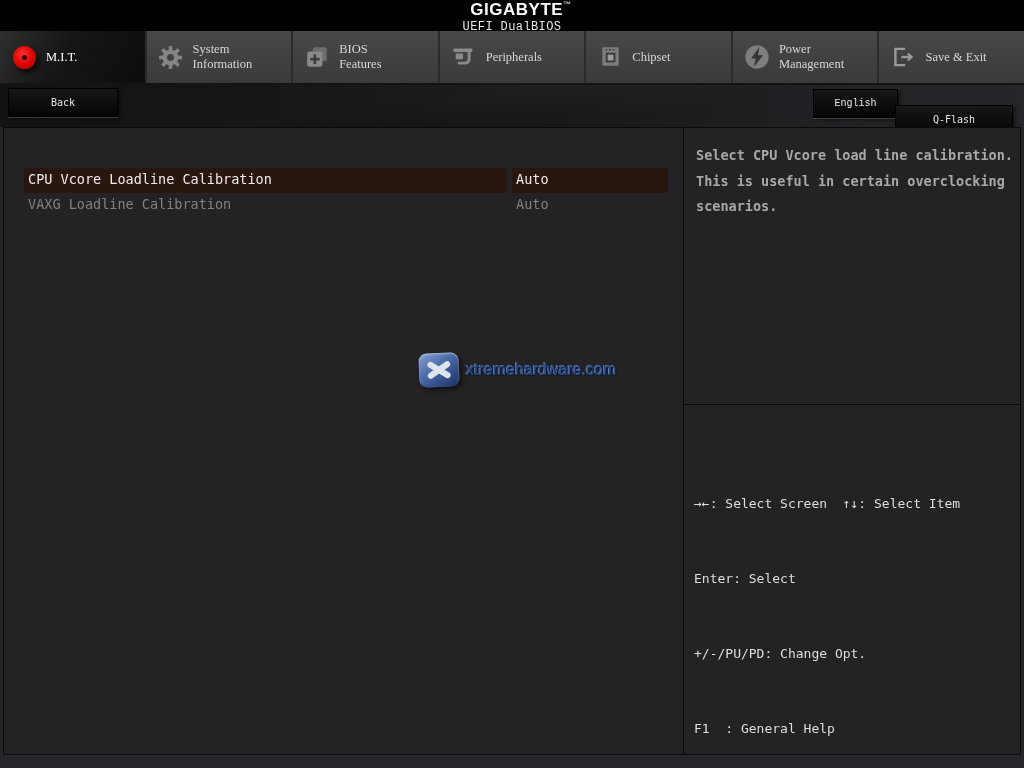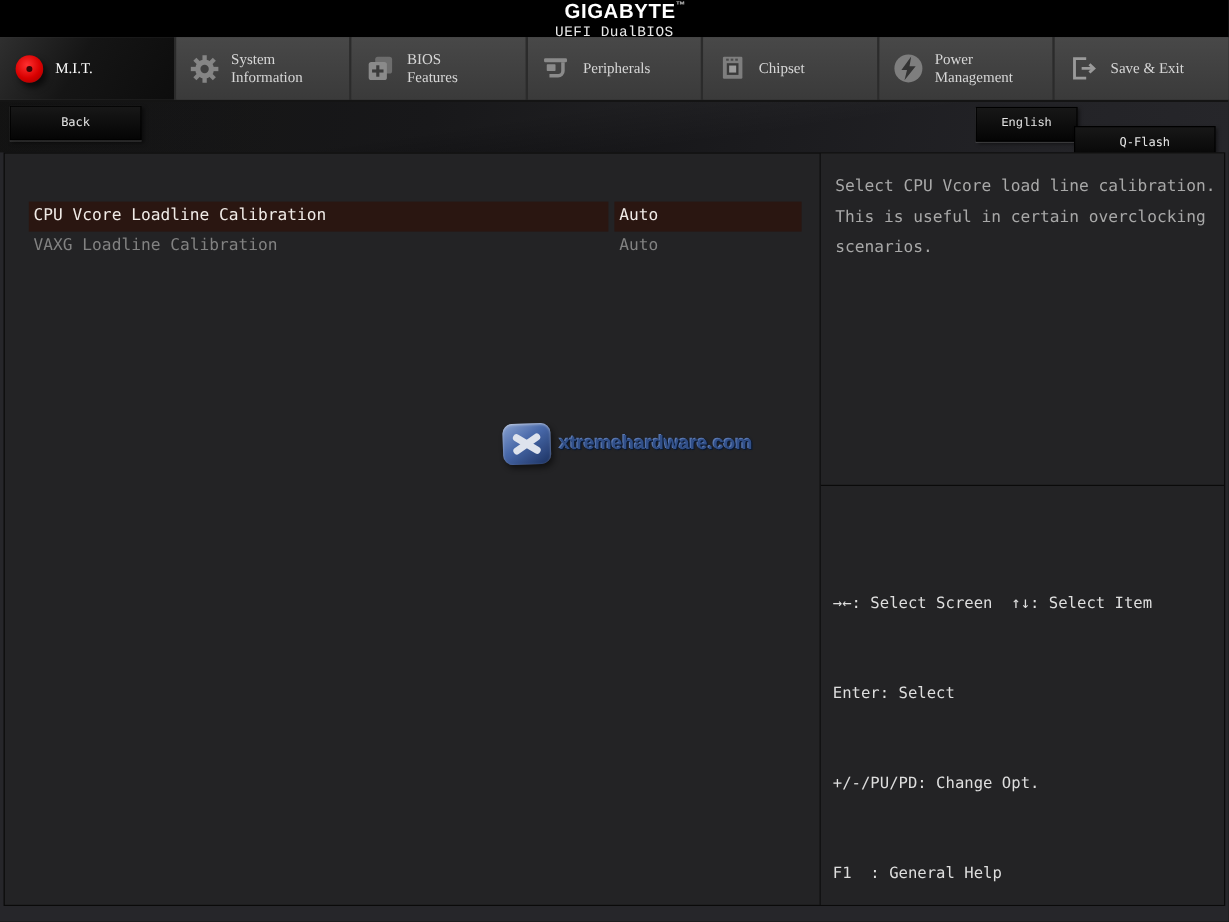--- a/index.html
+++ b/index.html
@@ -60,27 +60,27 @@
   
   .watermark{position:absolute;left:415px;top:225px;display:flex;align-items:center;gap:7px;
              opacity:.95;pointer-events:none;}
   .wm-icon{width:40px;height:34px;border-radius:8px;position:relative;transform:rotate(-2deg);
            background:linear-gradient(145deg,#8fa9da 0%,#4a6cb0 45%,#1b3264 100%);
            box-shadow:2px 3px 5px rgba(0,0,0,.55),inset 0 1px 2px rgba(255,255,255,.5);}
   .wm-icon::before,.wm-icon::after{content:"";position:absolute;left:7px;top:14px;width:26px;
            height:6px;background:#e9eef8;border-radius:3px;}
   .wm-icon::before{transform:rotate(33deg);}
   .wm-icon::after{transform:rotate(-33deg);}
-  .wm-text{font-family:"Liberation Sans",sans-serif;font-weight:bold;font-size:16px;color:#32528e;
+  .wm-text{font-family:"Liberation Sans",sans-serif;font-weight:normal;font-size:16px;color:#32528e;
            text-shadow:1px 1px 0 #0a1830,-1px -1px 0 #5d7db9,0 0 2px #0a1830;}
 
   
   .side-panel{flex:1;position:relative;background:#232325;}
   .help-text{position:absolute;top:15px;left:12px;right:4px;font-size:13.5px;line-height:25.5px;
-             color:#a8a8a8;}
+             color:#a8a8a8;font-weight:bold;}
   .side-divider{position:absolute;top:276px;left:0;right:0;height:1px;background:#0a0a0a;}
   .hints{position:absolute;top:313px;left:10px;right:0;font-size:13px;line-height:25px;
          color:#dedede;white-space:pre;}
 </style>
 </head>
 <body>
 
 <div class="screen">
 
   <div class="topbar">

